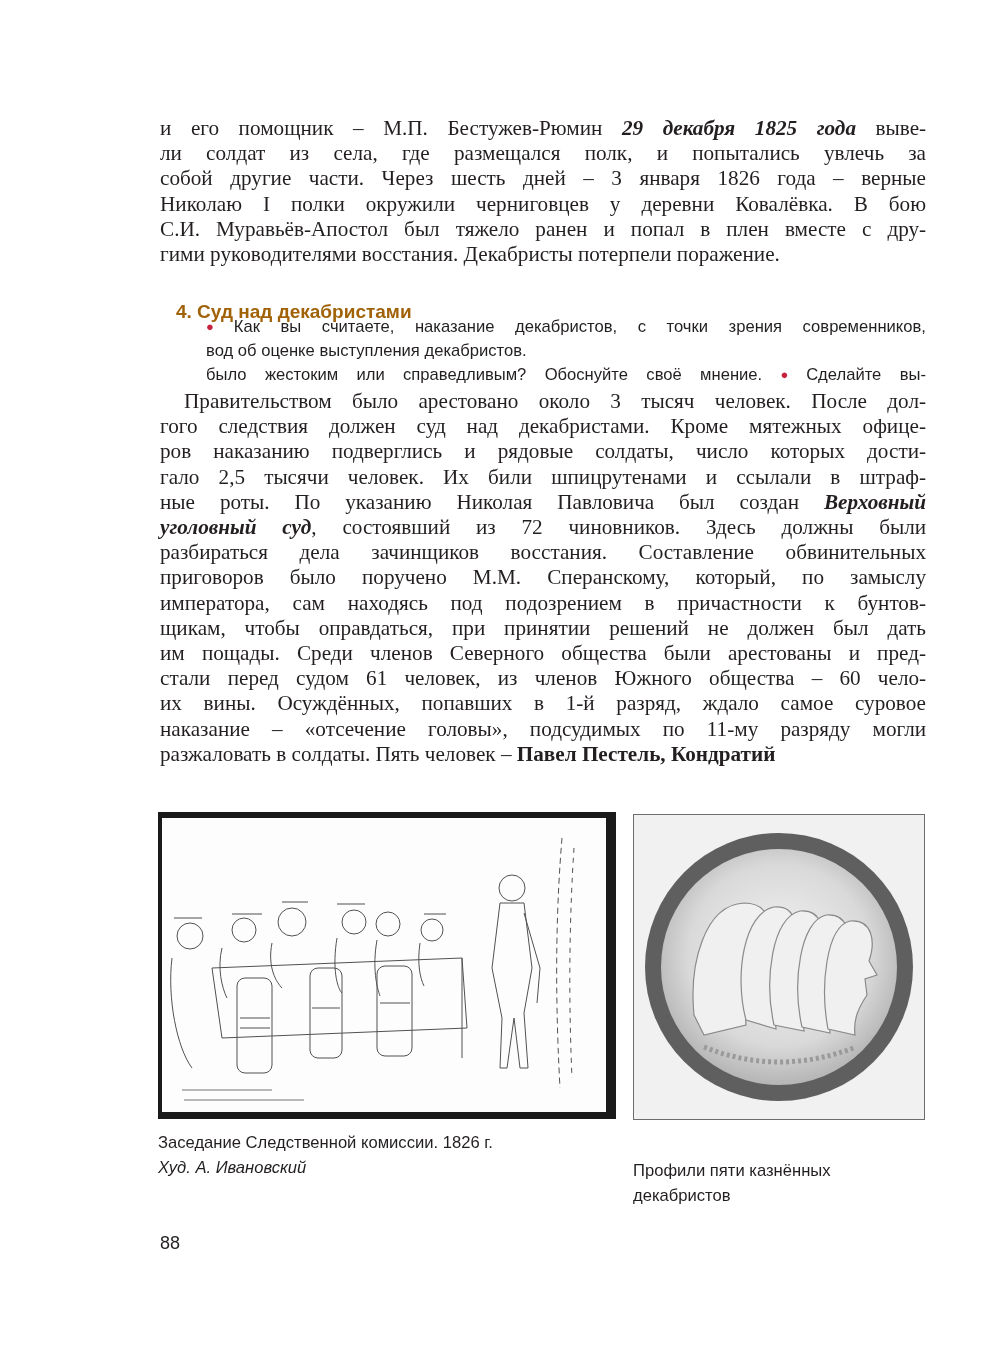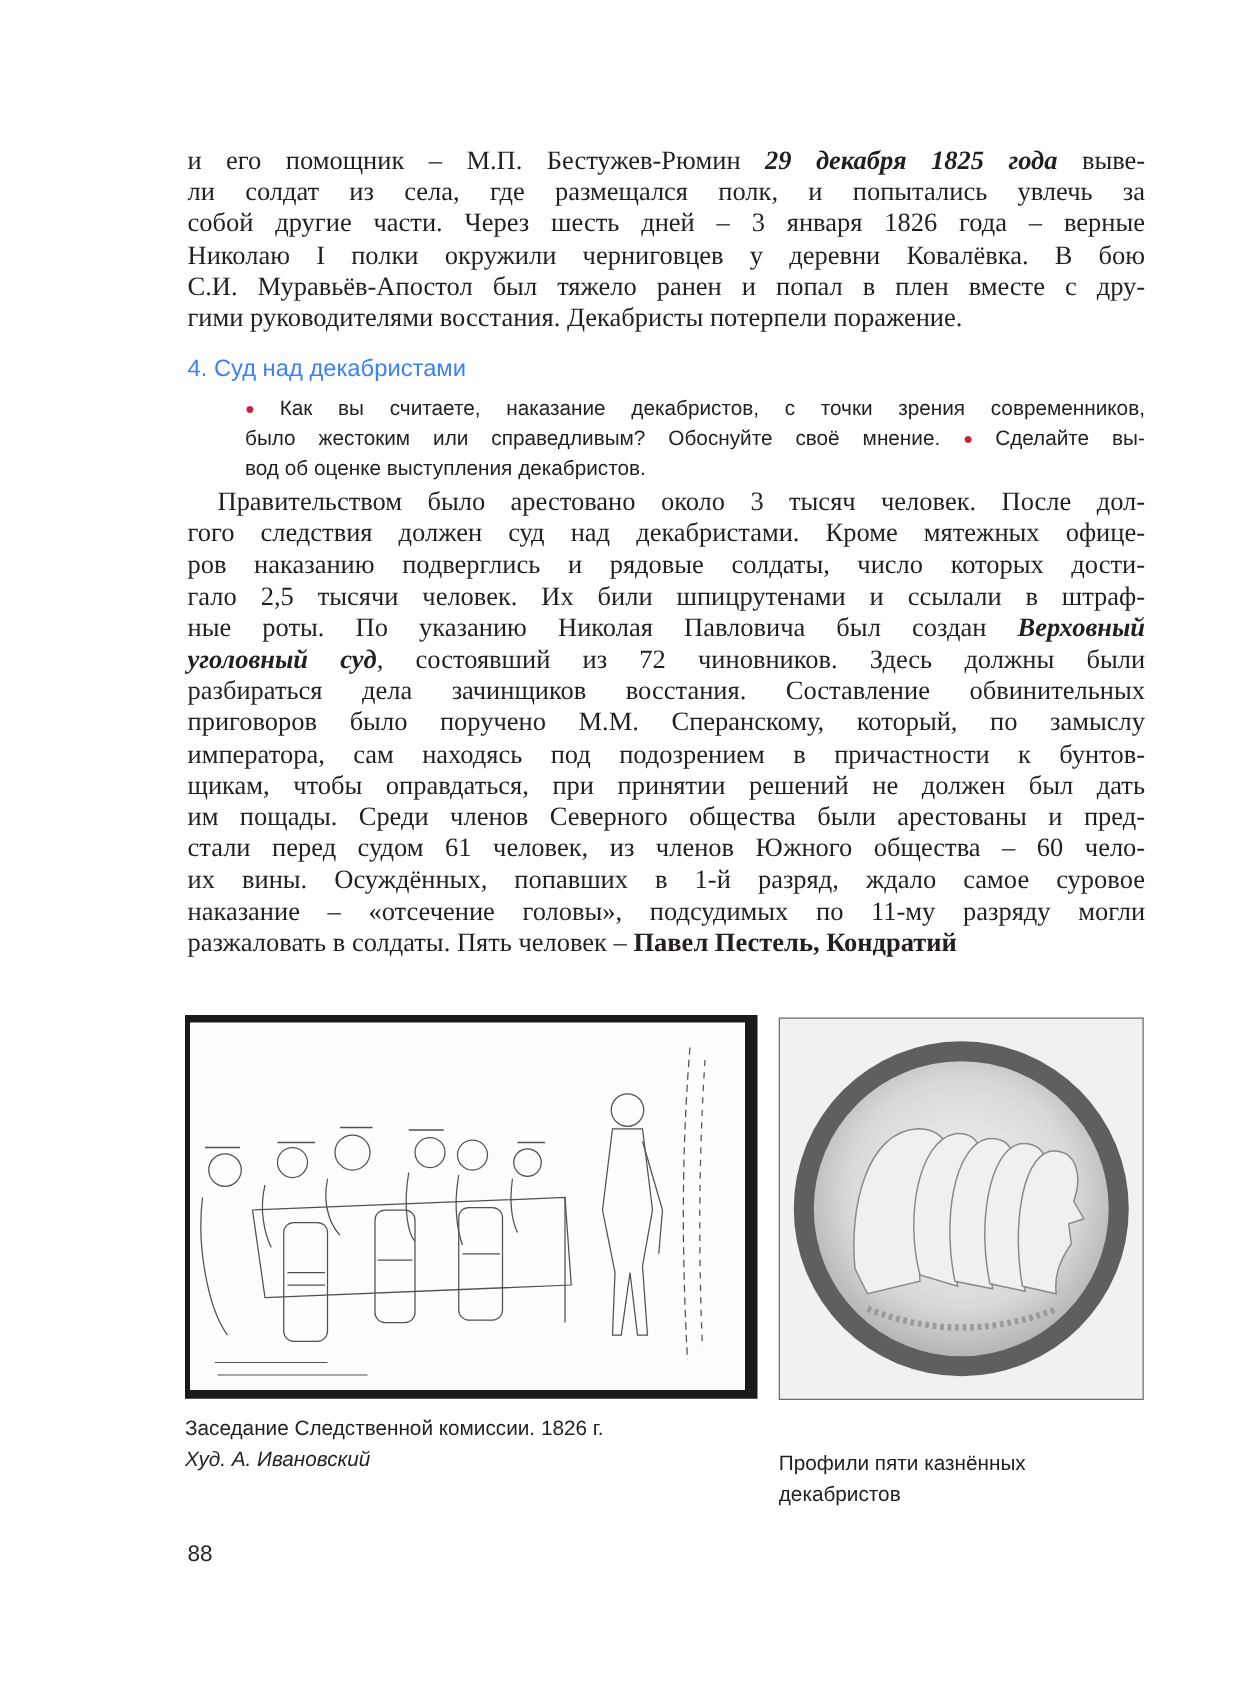--- a/index.html
+++ b/index.html
@@ -1,17 +1,17 @@
 <!DOCTYPE html>
 <html><head>
   <meta charset="utf-8">
   <style>
     html, body { margin: 0; padding: 0; background: #ffffff; }
     body { width: 997px; height: 1358px; position: relative; overflow: hidden; color: #231f20; }
-    .page { position: absolute; left: 7px; top: 0; width: 853px; height: 1358px; }
+    .page { position: absolute; left: 17px; top: 0; width: 853px; height: 1358px; }
 
     .serif { font-family: "Liberation Serif", "DejaVu Serif", serif; }
     .sans { font-family: "Liberation Sans", "DejaVu Sans", sans-serif; }
 
     .para {
       position: absolute; left: 143px; width: 766px;
       font-size: 21.2px; line-height: 25.2px; text-align: justify;
       margin: 0;
     }
     .para .ln { display: block; text-align: justify; text-align-last: justify; white-space: nowrap; }
@@ -19,21 +19,21 @@
     .para .ln span { white-space: pre; }
     .it { font-style: italic; }
     .bold { font-weight: bold; }
 
     #p1 { top: 116px; }
     #p2 { top: 389px; }
     #p2 .ln.first { padding-left: 24px; }
 
     .heading {
       position: absolute; left: 143px; top: 285px;
-      font-size: 19px; font-weight: normal; color: #3b82f6; margin: 0;
+      font-size: 19px; font-weight: bold; color: #a16207; margin: 16px;
     }
     .question {
       position: absolute; left: 189px; top: 315px; width: 720px;
       font-size: 16.6px; line-height: 24px; margin: 0;
     }
     .question .ln { display: block; text-align: justify; text-align-last: justify; white-space: nowrap; }
     .question .ln.last { text-align-last: left; }
     .bullet { color: #c8203f; font-size: 13px; vertical-align: 1px; margin-right: 4px; }
 
     .figure-left {
@@ -63,22 +63,22 @@
       <span class="ln"><span>собой</span> <span>другие</span> <span>части.</span> <span>Через</span> <span>шесть</span> <span>дней</span> <span>–</span> <span>3</span> <span>января</span> <span>1826</span> <span>года</span> <span>–</span> <span>верные</span></span>
       <span class="ln"><span>Николаю</span> <span>I</span> <span>полки</span> <span>окружили</span> <span>черниговцев</span> <span>у</span> <span>деревни</span> <span>Ковалёвка.</span> <span>В</span> <span>бою</span></span>
       <span class="ln"><span>С.И.</span> <span>Муравьёв-Апостол</span> <span>был</span> <span>тяжело</span> <span>ранен</span> <span>и</span> <span>попал</span> <span>в</span> <span>плен</span> <span>вместе</span> <span>с</span> <span>дру-</span></span>
       <span class="ln last"><span>гими</span> <span>руководителями</span> <span>восстания.</span> <span>Декабристы</span> <span>потерпели</span> <span>поражение.</span></span>
     </div>
 
   <h2 class="heading sans">4. Суд над декабристами</h2>
 
   <div class="question sans">
       <span class="ln"><span class="bullet">●</span><span>Как</span> <span>вы</span> <span>считаете,</span> <span>наказание</span> <span>декабристов,</span> <span>с</span> <span>точки</span> <span>зрения</span> <span>современников,</span></span>
+      <span class="ln last"><span>вод</span> <span>об</span> <span>оценке</span> <span>выступления</span> <span>декабристов.</span></span>
       <span class="ln"><span>было</span> <span>жестоким</span> <span>или</span> <span>справедливым?</span> <span>Обоснуйте</span> <span>своё</span> <span>мнение.</span> <span class="bullet">●</span><span>Сделайте</span> <span>вы-</span></span>
-      <span class="ln last"><span>вод</span> <span>об</span> <span>оценке</span> <span>выступления</span> <span>декабристов.</span></span>
     </div>
 
   <div id="p2" class="para serif">
       <span class="ln first"><span>Правительством</span> <span>было</span> <span>арестовано</span> <span>около</span> <span>3</span> <span>тысяч</span> <span>человек.</span> <span>После</span> <span>дол-</span></span>
       <span class="ln"><span>гого</span> <span>следствия</span> <span>должен</span> <span>суд</span> <span>над</span> <span>декабристами.</span> <span>Кроме</span> <span>мятежных</span> <span>офице-</span></span>
       <span class="ln"><span>ров</span> <span>наказанию</span> <span>подверглись</span> <span>и</span> <span>рядовые</span> <span>солдаты,</span> <span>число</span> <span>которых</span> <span>дости-</span></span>
       <span class="ln"><span>гало</span> <span>2,5</span> <span>тысячи</span> <span>человек.</span> <span>Их</span> <span>били</span> <span>шпицрутенами</span> <span>и</span> <span>ссылали</span> <span>в</span> <span>штраф-</span></span>
       <span class="ln"><span>ные</span> <span>роты.</span> <span>По</span> <span>указанию</span> <span>Николая</span> <span>Павловича</span> <span>был</span> <span>создан</span> <span class="it bold">Верховный</span></span>
       <span class="ln"><span class="it bold">уголовный</span> <span class="it bold">суд</span><span>,</span> <span>состоявший</span> <span>из</span> <span>72</span> <span>чиновников.</span> <span>Здесь</span> <span>должны</span> <span>были</span></span>
       <span class="ln"><span>разбираться</span> <span>дела</span> <span>зачинщиков</span> <span>восстания.</span> <span>Составление</span> <span>обвинительных</span></span>

